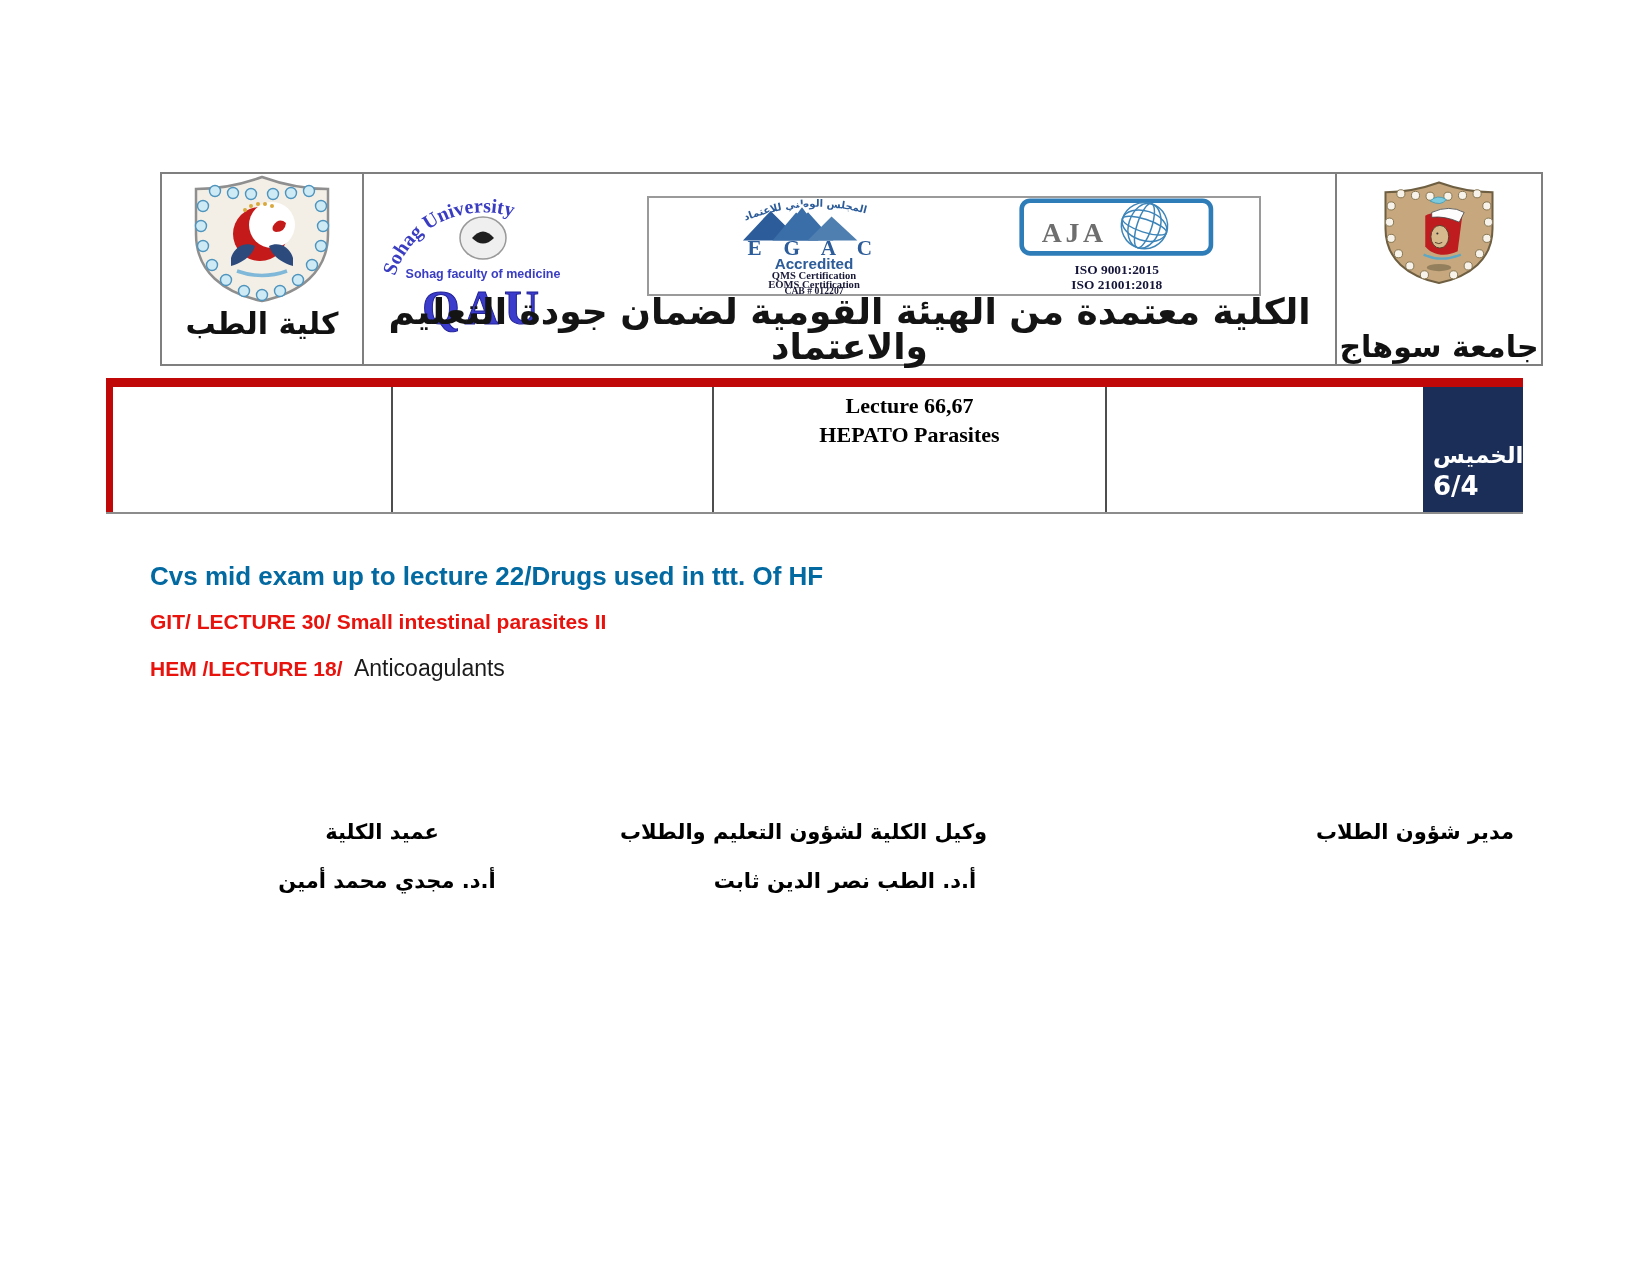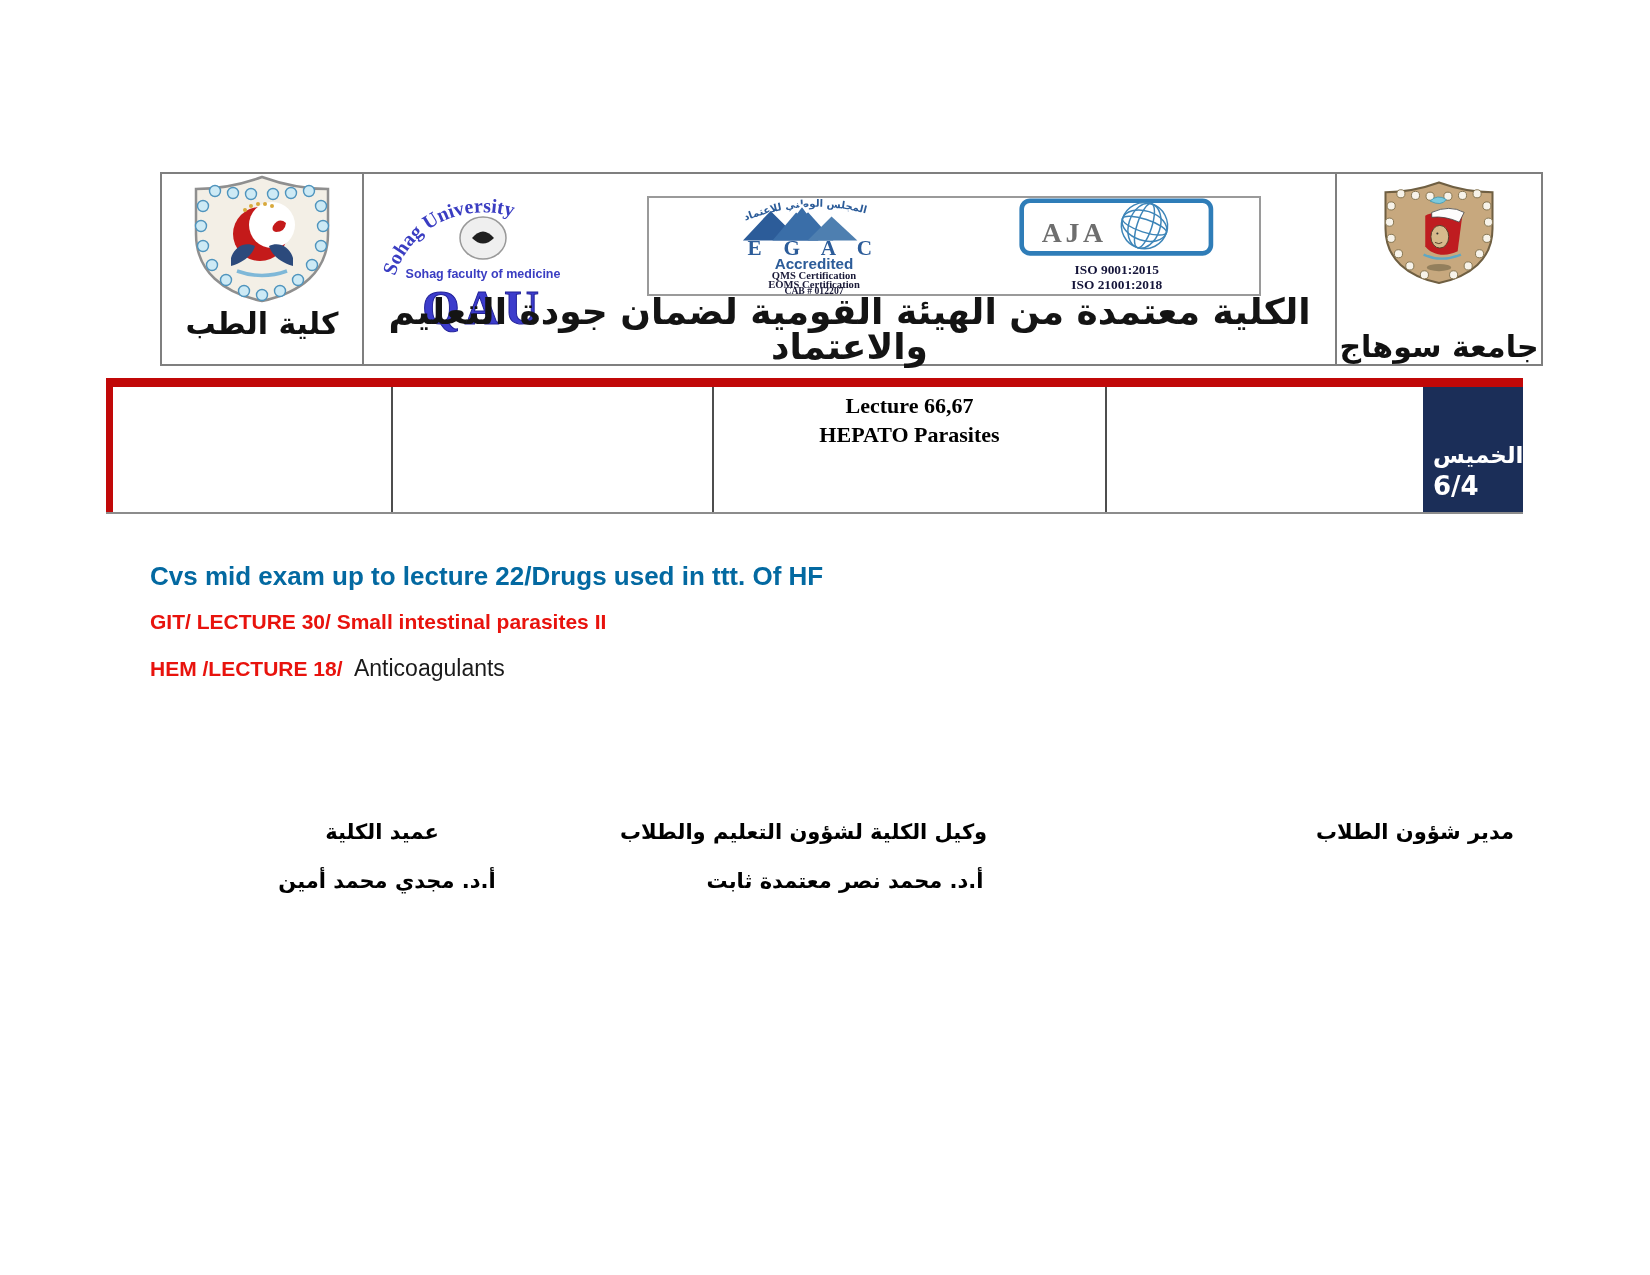--- a/index.html
+++ b/index.html
@@ -218,15 +218,15 @@
   <div class="note2">GIT/ LECTURE 30/ Small intestinal parasites II</div>
   <div class="note3">
     <span class="red">HEM /LECTURE 18/</span>
     <span class="blk">Anticoagulants</span>
   </div>
 
   <div class="sig dean-t">عميد الكلية</div>
   <div class="sig vice-t">وكيل الكلية لشؤون التعليم والطلاب</div>
   <div class="sig stud-t">مدير شؤون الطلاب</div>
   <div class="sig dean-n">أ.د. مجدي محمد أمين</div>
-  <div class="sig vice-n">أ.د. محمد نصر معتمدة ثابت</div>
+  <div class="sig vice-n">أ.د. الطب نصر الدين ثابت</div>
 
 </div>
 
 </body></html>

